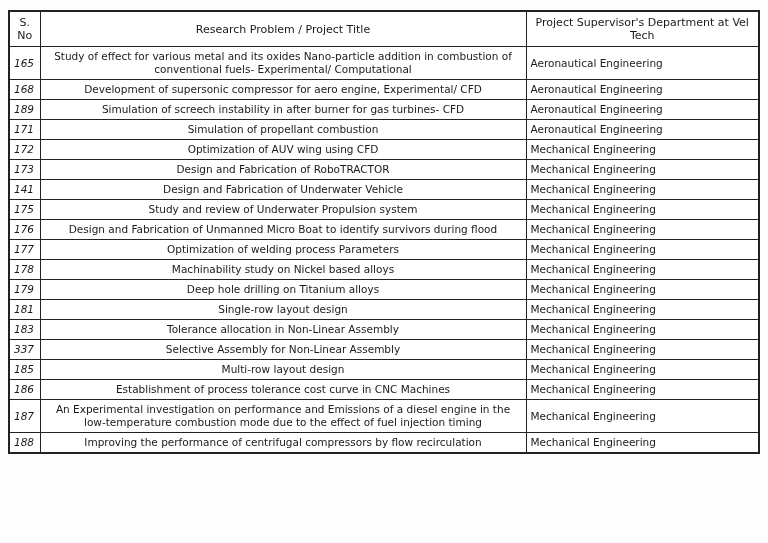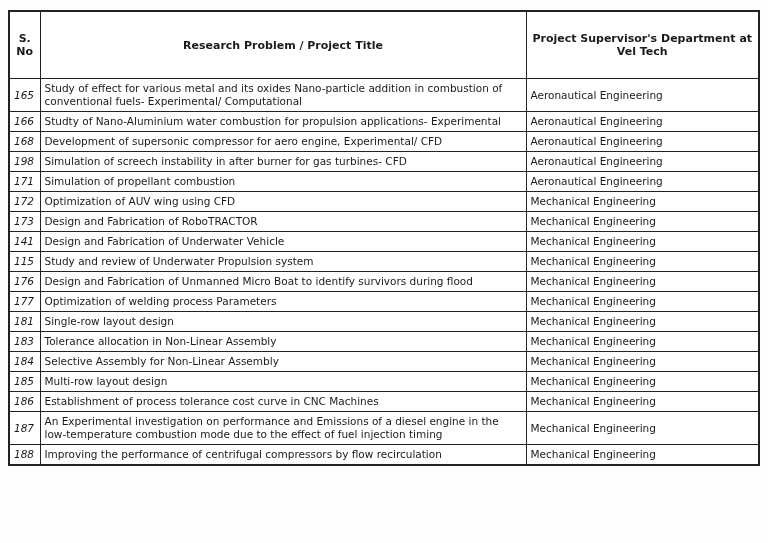--- a/index.html
+++ b/index.html
@@ -27,36 +27,36 @@
   table.projects th,
   table.projects td {
     border: 1px solid #222222;
     color: #1a1a1a;
     font-size: 10.5px;
     line-height: 13px;
     padding: 3px 4px;
     overflow: hidden;
   }
   table.projects th {
-    font-weight: bold;
+    font-weight: normal;
     font-size: 11px;
     text-align: center;
-    padding: 20px 2px;
+    padding: 4px 2px;
     background: #ffffff;
   }
   col.c-sno  { width: 31px; }
   col.c-title{ width: 486px; }
   col.c-dept { width: 233px; }
   td.sno {
     text-align: left;
     vertical-align: middle;
     font-style: italic;
   }
   td.title {
-    text-align: left;
+    text-align: center;
     vertical-align: middle;
   }
   td.dept {
     vertical-align: middle;
   }
 </style>
 </head>
 <body>
 
 <div class="page">
@@ -73,35 +73,30 @@
         <th>Project Supervisor's Department at Vel Tech</th>
       </tr>
     </thead>
     <tbody id="rows">
   <tr>
     <td class="sno">165</td>
     <td class="title">Study of effect for various metal and its oxides Nano-particle addition in combustion of conventional fuels- Experimental/ Computational</td>
     <td class="dept">Aeronautical Engineering</td>
   </tr>
 
-  <tr>
-    <td class="sno">166</td>
-    <td class="title">Studty of Nano-Aluminium water combustion for propulsion applications- Experimental</td>
-    <td class="dept">Aeronautical Engineering</td>
-  </tr>
 
 
   <tr>
     <td class="sno">168</td>
     <td class="title">Development of supersonic compressor for aero engine, Experimental/ CFD</td>
     <td class="dept">Aeronautical Engineering</td>
   </tr>
 
   <tr>
-    <td class="sno">198</td>
+    <td class="sno">189</td>
     <td class="title">Simulation of screech instability in after burner for gas turbines- CFD</td>
     <td class="dept">Aeronautical Engineering</td>
   </tr>
 
 
   <tr>
     <td class="sno">171</td>
     <td class="title">Simulation of propellant combustion</td>
     <td class="dept">Aeronautical Engineering</td>
   </tr>
@@ -118,55 +113,65 @@
     <td class="dept">Mechanical Engineering</td>
   </tr>
 
   <tr>
     <td class="sno">141</td>
     <td class="title">Design and Fabrication of Underwater Vehicle</td>
     <td class="dept">Mechanical Engineering</td>
   </tr>
 
   <tr>
-    <td class="sno">115</td>
+    <td class="sno">175</td>
     <td class="title">Study and review of Underwater Propulsion system</td>
     <td class="dept">Mechanical Engineering</td>
   </tr>
 
   <tr>
     <td class="sno">176</td>
     <td class="title">Design and Fabrication of Unmanned Micro Boat to identify survivors during flood</td>
     <td class="dept">Mechanical Engineering</td>
   </tr>
 
   <tr>
     <td class="sno">177</td>
     <td class="title">Optimization of welding process Parameters</td>
     <td class="dept">Mechanical Engineering</td>
   </tr>
 
+  <tr>
+    <td class="sno">178</td>
+    <td class="title">Machinability study on Nickel based alloys</td>
+    <td class="dept">Mechanical Engineering</td>
+  </tr>
 
+  <tr>
+    <td class="sno">179</td>
+    <td class="title">Deep hole drilling on Titanium alloys</td>
+    <td class="dept">Mechanical Engineering</td>
+  </tr>
 
 
   <tr>
     <td class="sno">181</td>
     <td class="title">Single-row layout design</td>
     <td class="dept">Mechanical Engineering</td>
   </tr>
 
 
   <tr>
     <td class="sno">183</td>
     <td class="title">Tolerance allocation in Non-Linear Assembly</td>
     <td class="dept">Mechanical Engineering</td>
   </tr>
 
   <tr>
-    <td class="sno">184</td>
+    <td class="sno">337</td>
     <td class="title">Selective Assembly for Non-Linear Assembly</td>
     <td class="dept">Mechanical Engineering</td>
   </tr>
 
   <tr>
     <td class="sno">185</td>
     <td class="title">Multi-row layout design</td>
     <td class="dept">Mechanical Engineering</td>
   </tr>
 

